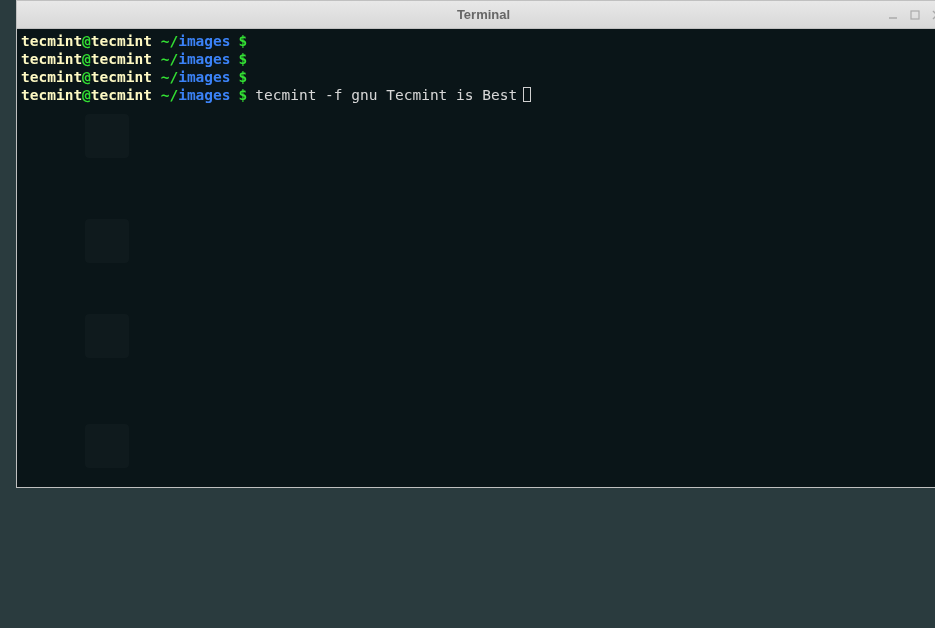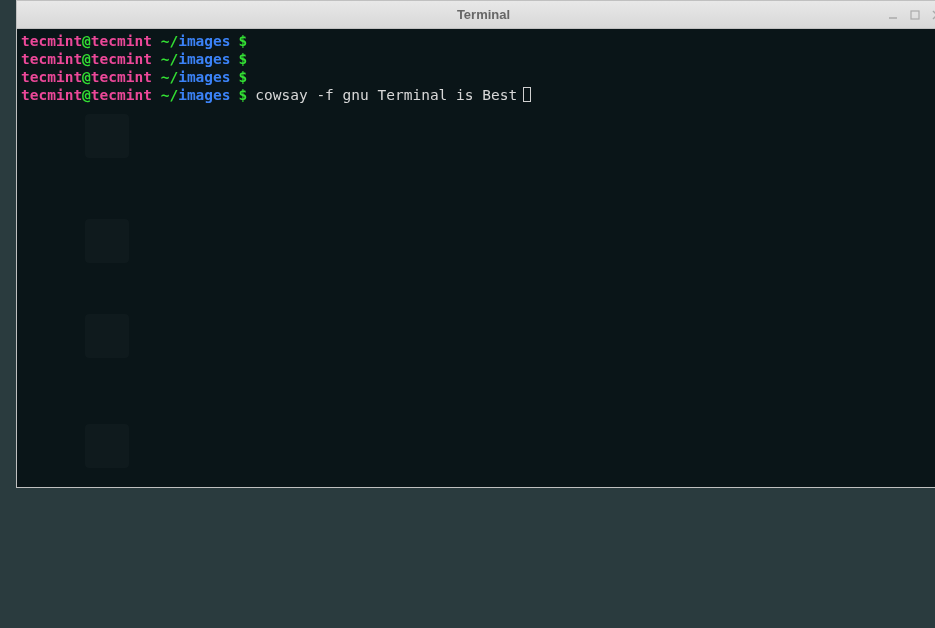--- a/index.html
+++ b/index.html
@@ -71,21 +71,21 @@
       font-size: 14.5px;
       line-height: 18px;
       color: #d0d0d0;
       overflow: hidden;
       position: relative;
     }
     .line {
       white-space: pre;
       display: flex;
     }
-    .user { color: #ec4899; font-weight: bold; }
+    .user { color: #fef9c3; font-weight: bold; }
     .sep { color: #33e033; font-weight: bold; }
     .path-tilde { color: #33e033; font-weight: bold; }
     .path-slash { color: #33e033; font-weight: bold; }
     .path-dir { color: #3b82f6; font-weight: bold; }
     .dollar { color: #33e033; font-weight: bold; margin-left: 8px; }
     .cmd { color: #d8d8d8; margin-left: 8px; }
     .cursor {
       display: inline-block;
       width: 8px;
       height: 15px;
@@ -144,21 +144,21 @@
 
     <div class="line">
       <span class="user">tecmint</span><span class="sep">@</span><span class="user">tecmint</span><span class="path-tilde"> ~</span><span class="path-slash">/</span><span class="path-dir">images</span><span class="dollar">$</span>
     </div>
 
     <div class="line">
       <span class="user">tecmint</span><span class="sep">@</span><span class="user">tecmint</span><span class="path-tilde"> ~</span><span class="path-slash">/</span><span class="path-dir">images</span><span class="dollar">$</span>
     </div>
 
     <div class="line">
-      <span class="user">tecmint</span><span class="sep">@</span><span class="user">tecmint</span><span class="path-tilde"> ~</span><span class="path-slash">/</span><span class="path-dir">images</span><span class="dollar">$</span><span class="cmd">cowsay -f gnu Terminal is Best</span><span class="cursor"></span>
+      <span class="user">tecmint</span><span class="sep">@</span><span class="user">tecmint</span><span class="path-tilde"> ~</span><span class="path-slash">/</span><span class="path-dir">images</span><span class="dollar">$</span><span class="cmd">tecmint -f gnu Tecmint is Best</span><span class="cursor"></span>
     </div>
 
     <div class="ghost" style="left:40px; top:85px; width:100px;">
       <div class="ghost-icon"></div>
     </div>
     <div class="ghost" style="left:40px; top:190px; width:100px;">
       <div class="ghost-icon"></div>
     </div>
     <div class="ghost" style="left:40px; top:285px; width:100px;">
       <div class="ghost-icon"></div>

